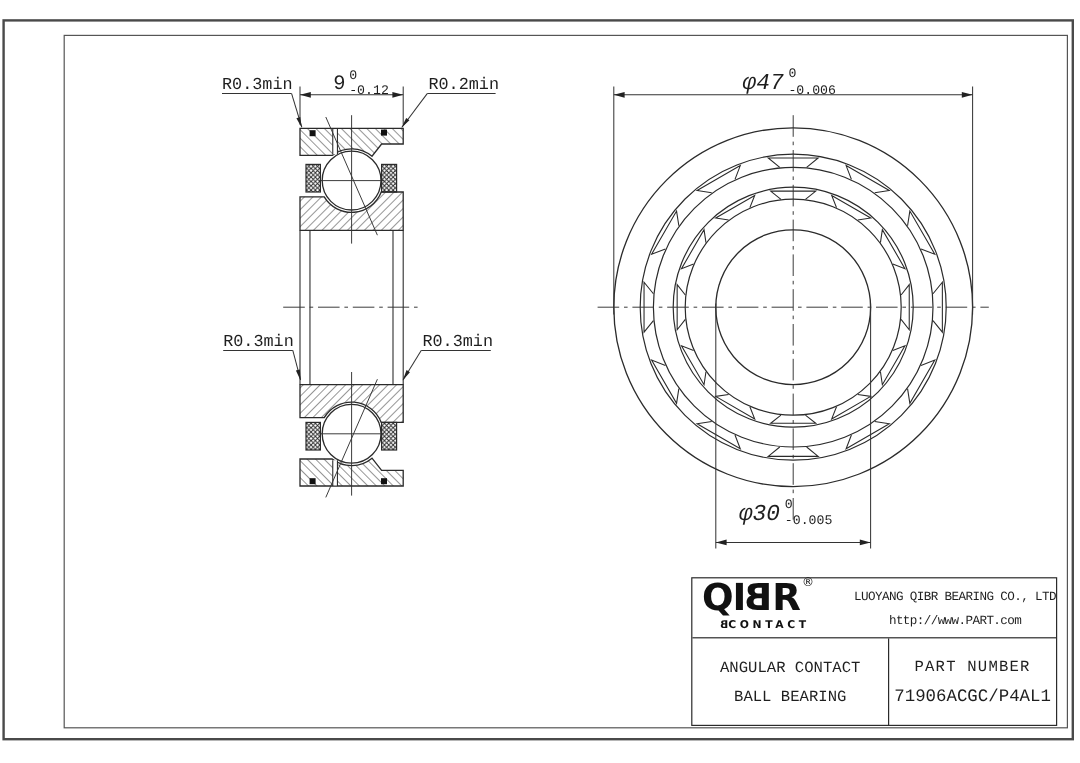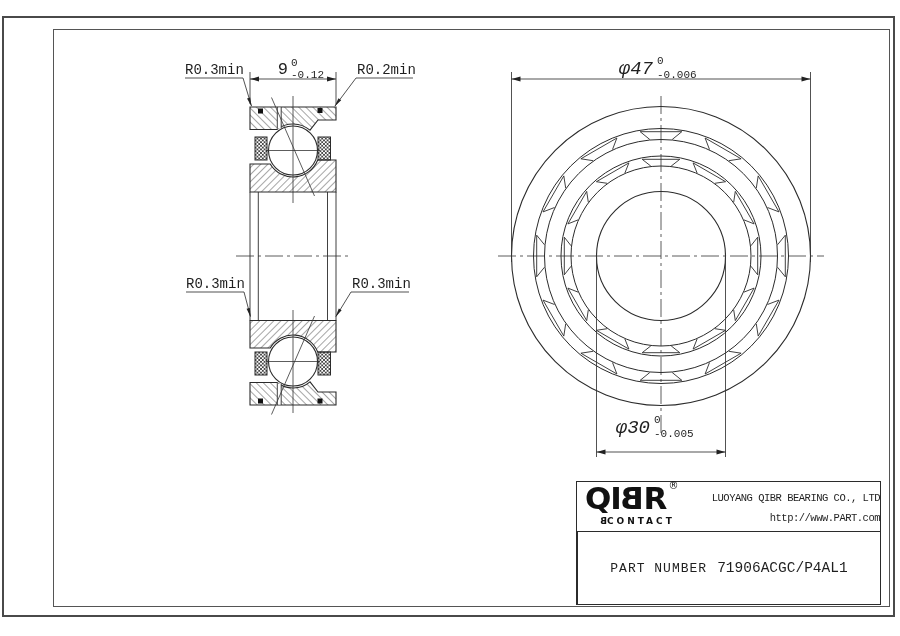--- a/index.html
+++ b/index.html
@@ -21,26 +21,26 @@
               border:1.5px solid #2b2b2b;box-sizing:border-box;background:#fff;}
   .tb-top{height:50px;display:flex;border-bottom:1.5px solid #2b2b2b;box-sizing:border-box;}
   .logo-cell{width:163px;position:relative;}
   .logo-word{position:absolute;left:8px;top:1px;font-family:"DejaVu Sans",sans-serif;
              font-weight:900;font-size:31px;letter-spacing:-1px;line-height:1;color:#111;display:flex;}
   .logo-word .mirror{display:inline-block;transform:scaleX(-1);}
   .logo-reg{font-size:10px;font-weight:400;margin-left:2px;margin-top:-2px;}
   .logo-sub{position:absolute;left:20px;top:34px;font-family:"DejaVu Sans",sans-serif;
             font-weight:700;font-size:9px;letter-spacing:3px;color:#111;}
   .logo-sub .mirror{display:inline-block;transform:scaleX(-1);}
-  .company-cell{flex:1;text-align:right;padding-top:7px;font-size:10.5px;letter-spacing:-0.5px;
+  .company-cell{flex:1;text-align:center;padding-top:7px;font-size:10.5px;letter-spacing:-0.5px;
                 line-height:1.9;white-space:nowrap;}
   .tb-bottom{display:flex;height:72.5px;}
   .desc-cell{width:163px;display:flex;flex-direction:column;justify-content:center;
              align-items:center;gap:9px;font-size:13px;}
-  .pn-cell{flex:1;border-left:1.5px solid #2b2b2b;display:flex;
+  .pn-cell{flex:1;border-left:1.5px solid #2b2b2b;display:flex;flex-direction:column;
            justify-content:center;align-items:center;gap:10px;}
   .pn-label{font-size:13px;letter-spacing:1px;}
   .pn-value{font-size:14.5px;text-align:center;}
 </style>
 </head>
 <body>
 
 <div class="canvas">
 
   <div class="outer-border"></div>
@@ -196,19 +196,23 @@
         <div class="logo-sub">
           <span class="mirror">B</span><span>CONTACT</span>
         </div>
       </div>
       <div class="company-cell">
         <div>LUOYANG QIBR BEARING CO., LTD</div>
         <div>http://www.PART.com</div>
       </div>
     </div>
     <div class="tb-bottom">
+      <div class="desc-cell">
+        <div>ANGULAR CONTACT</div>
+        <div>BALL BEARING</div>
+      </div>
       <div class="pn-cell">
         <div class="pn-label">PART NUMBER</div>
         <div class="pn-value">71906ACGC/P4AL1</div>
       </div>
     </div>
   </div>
 </div>
 
 </body></html>

